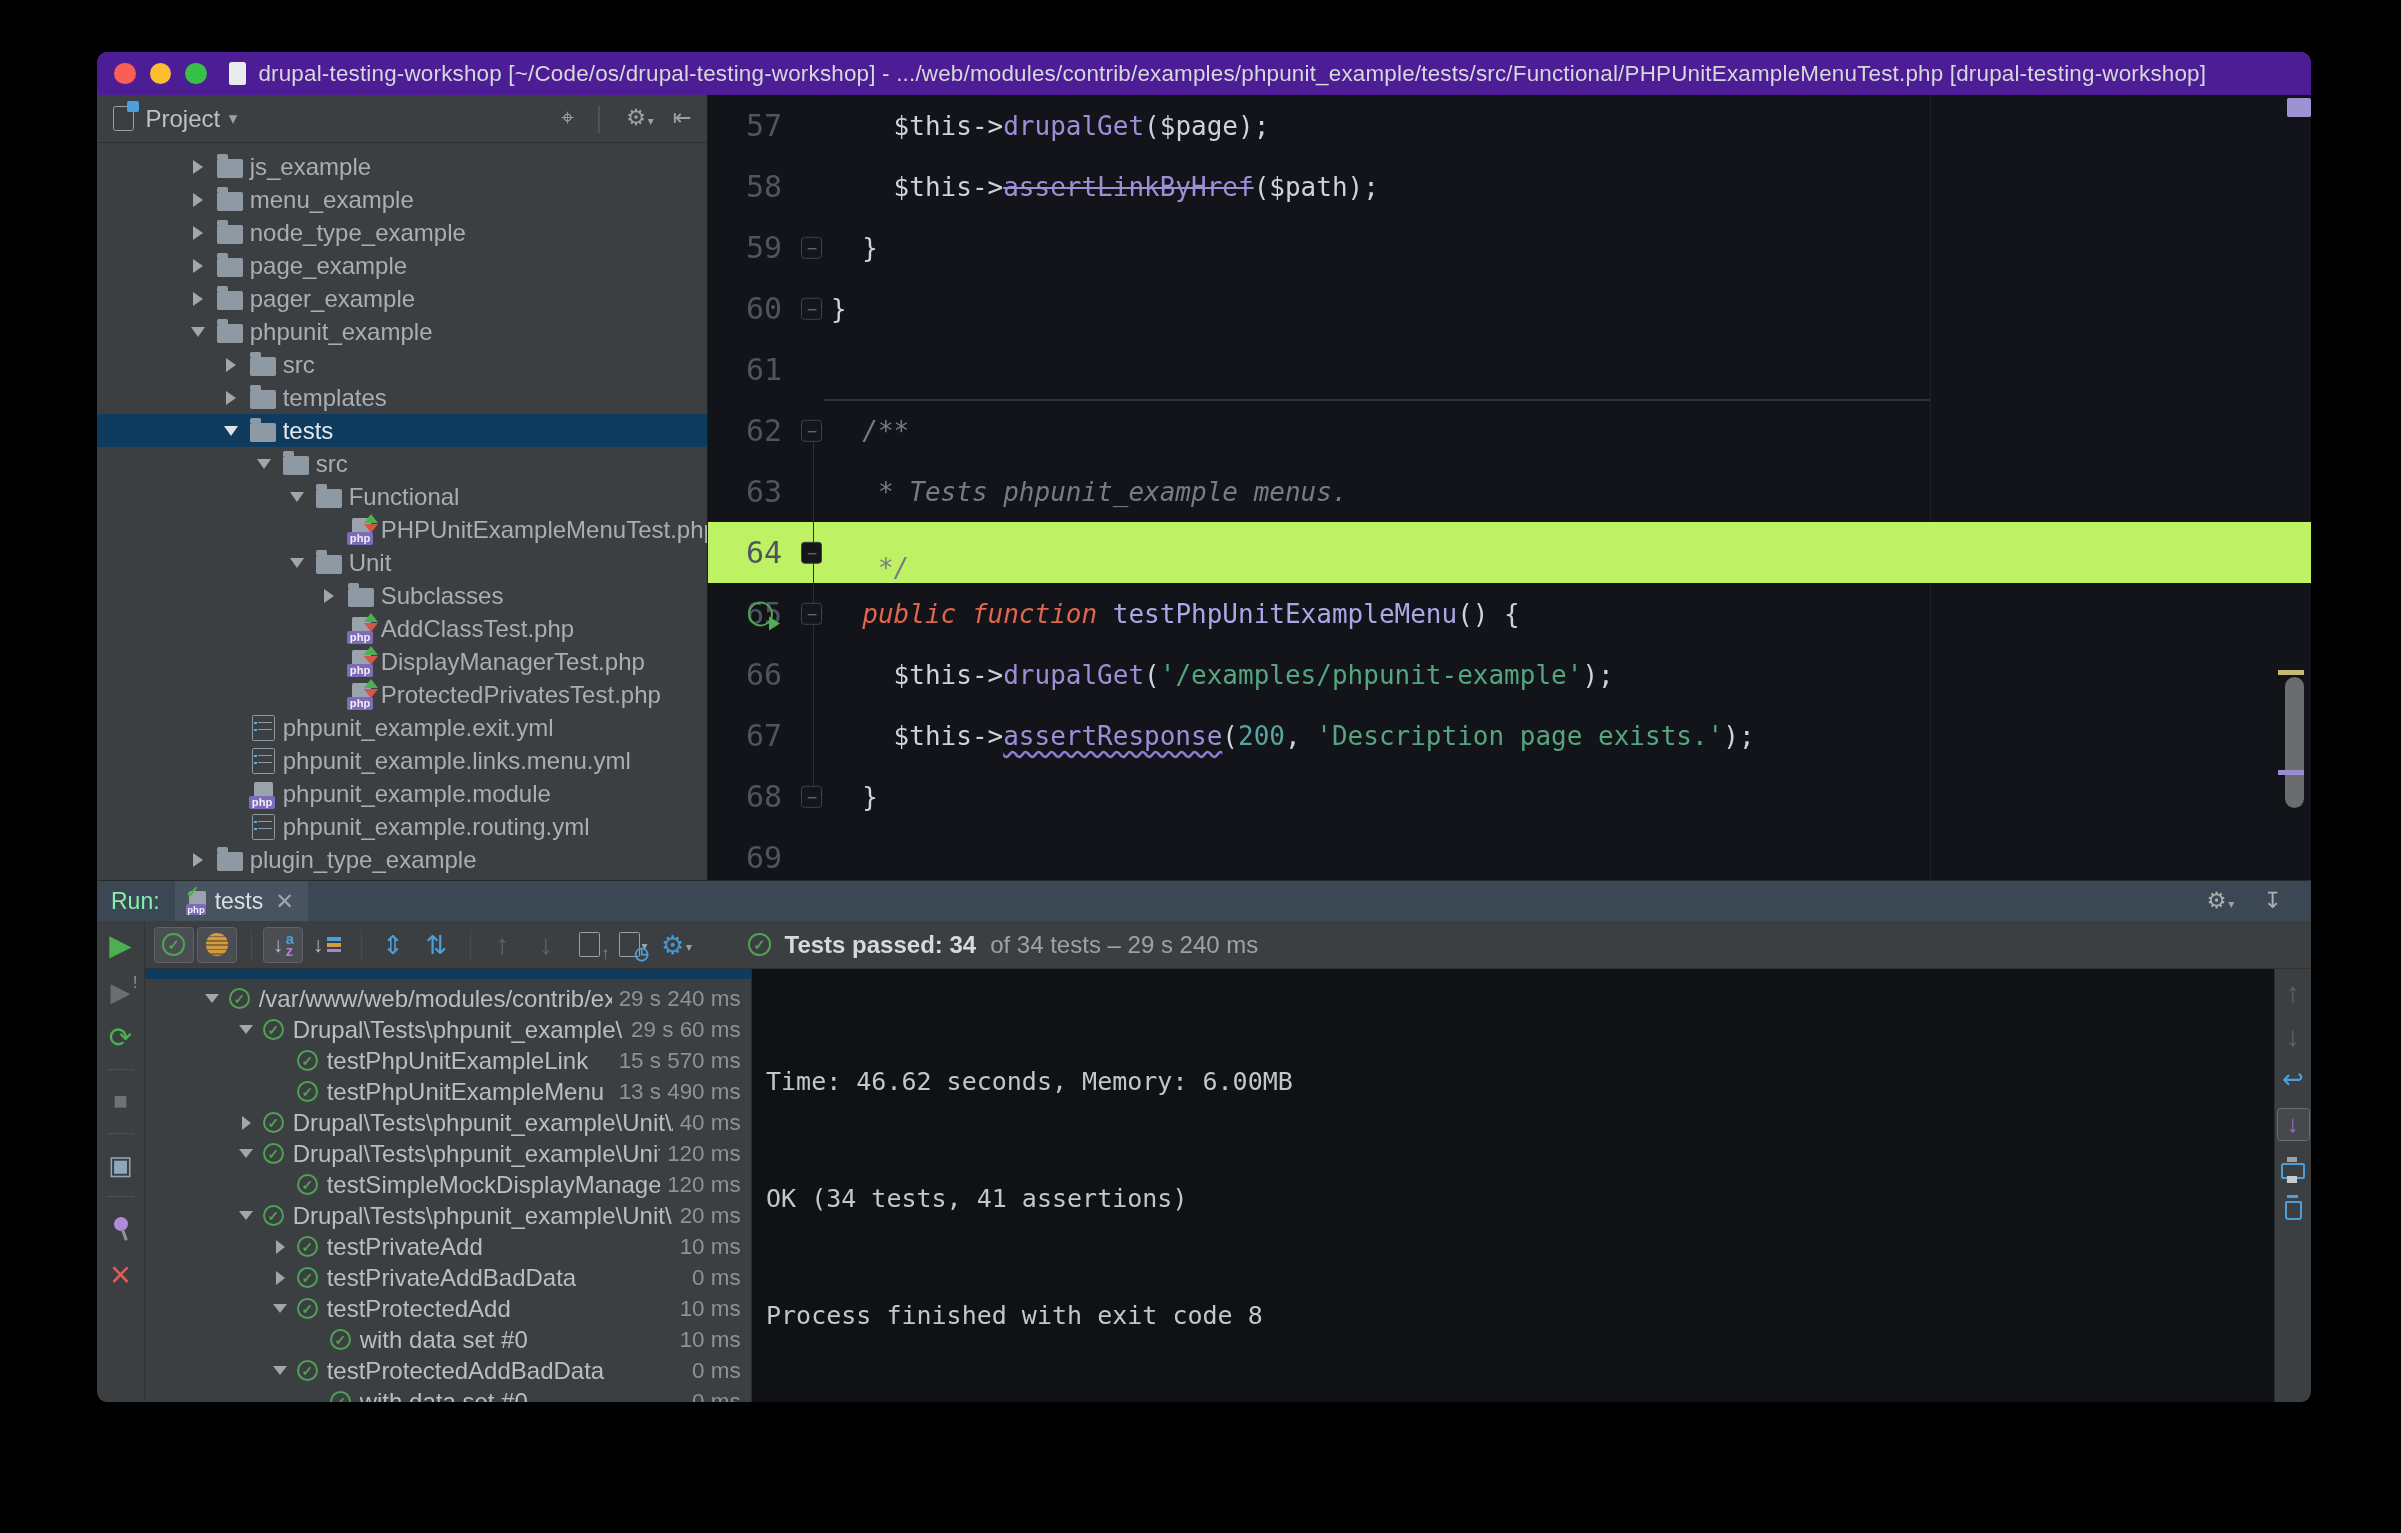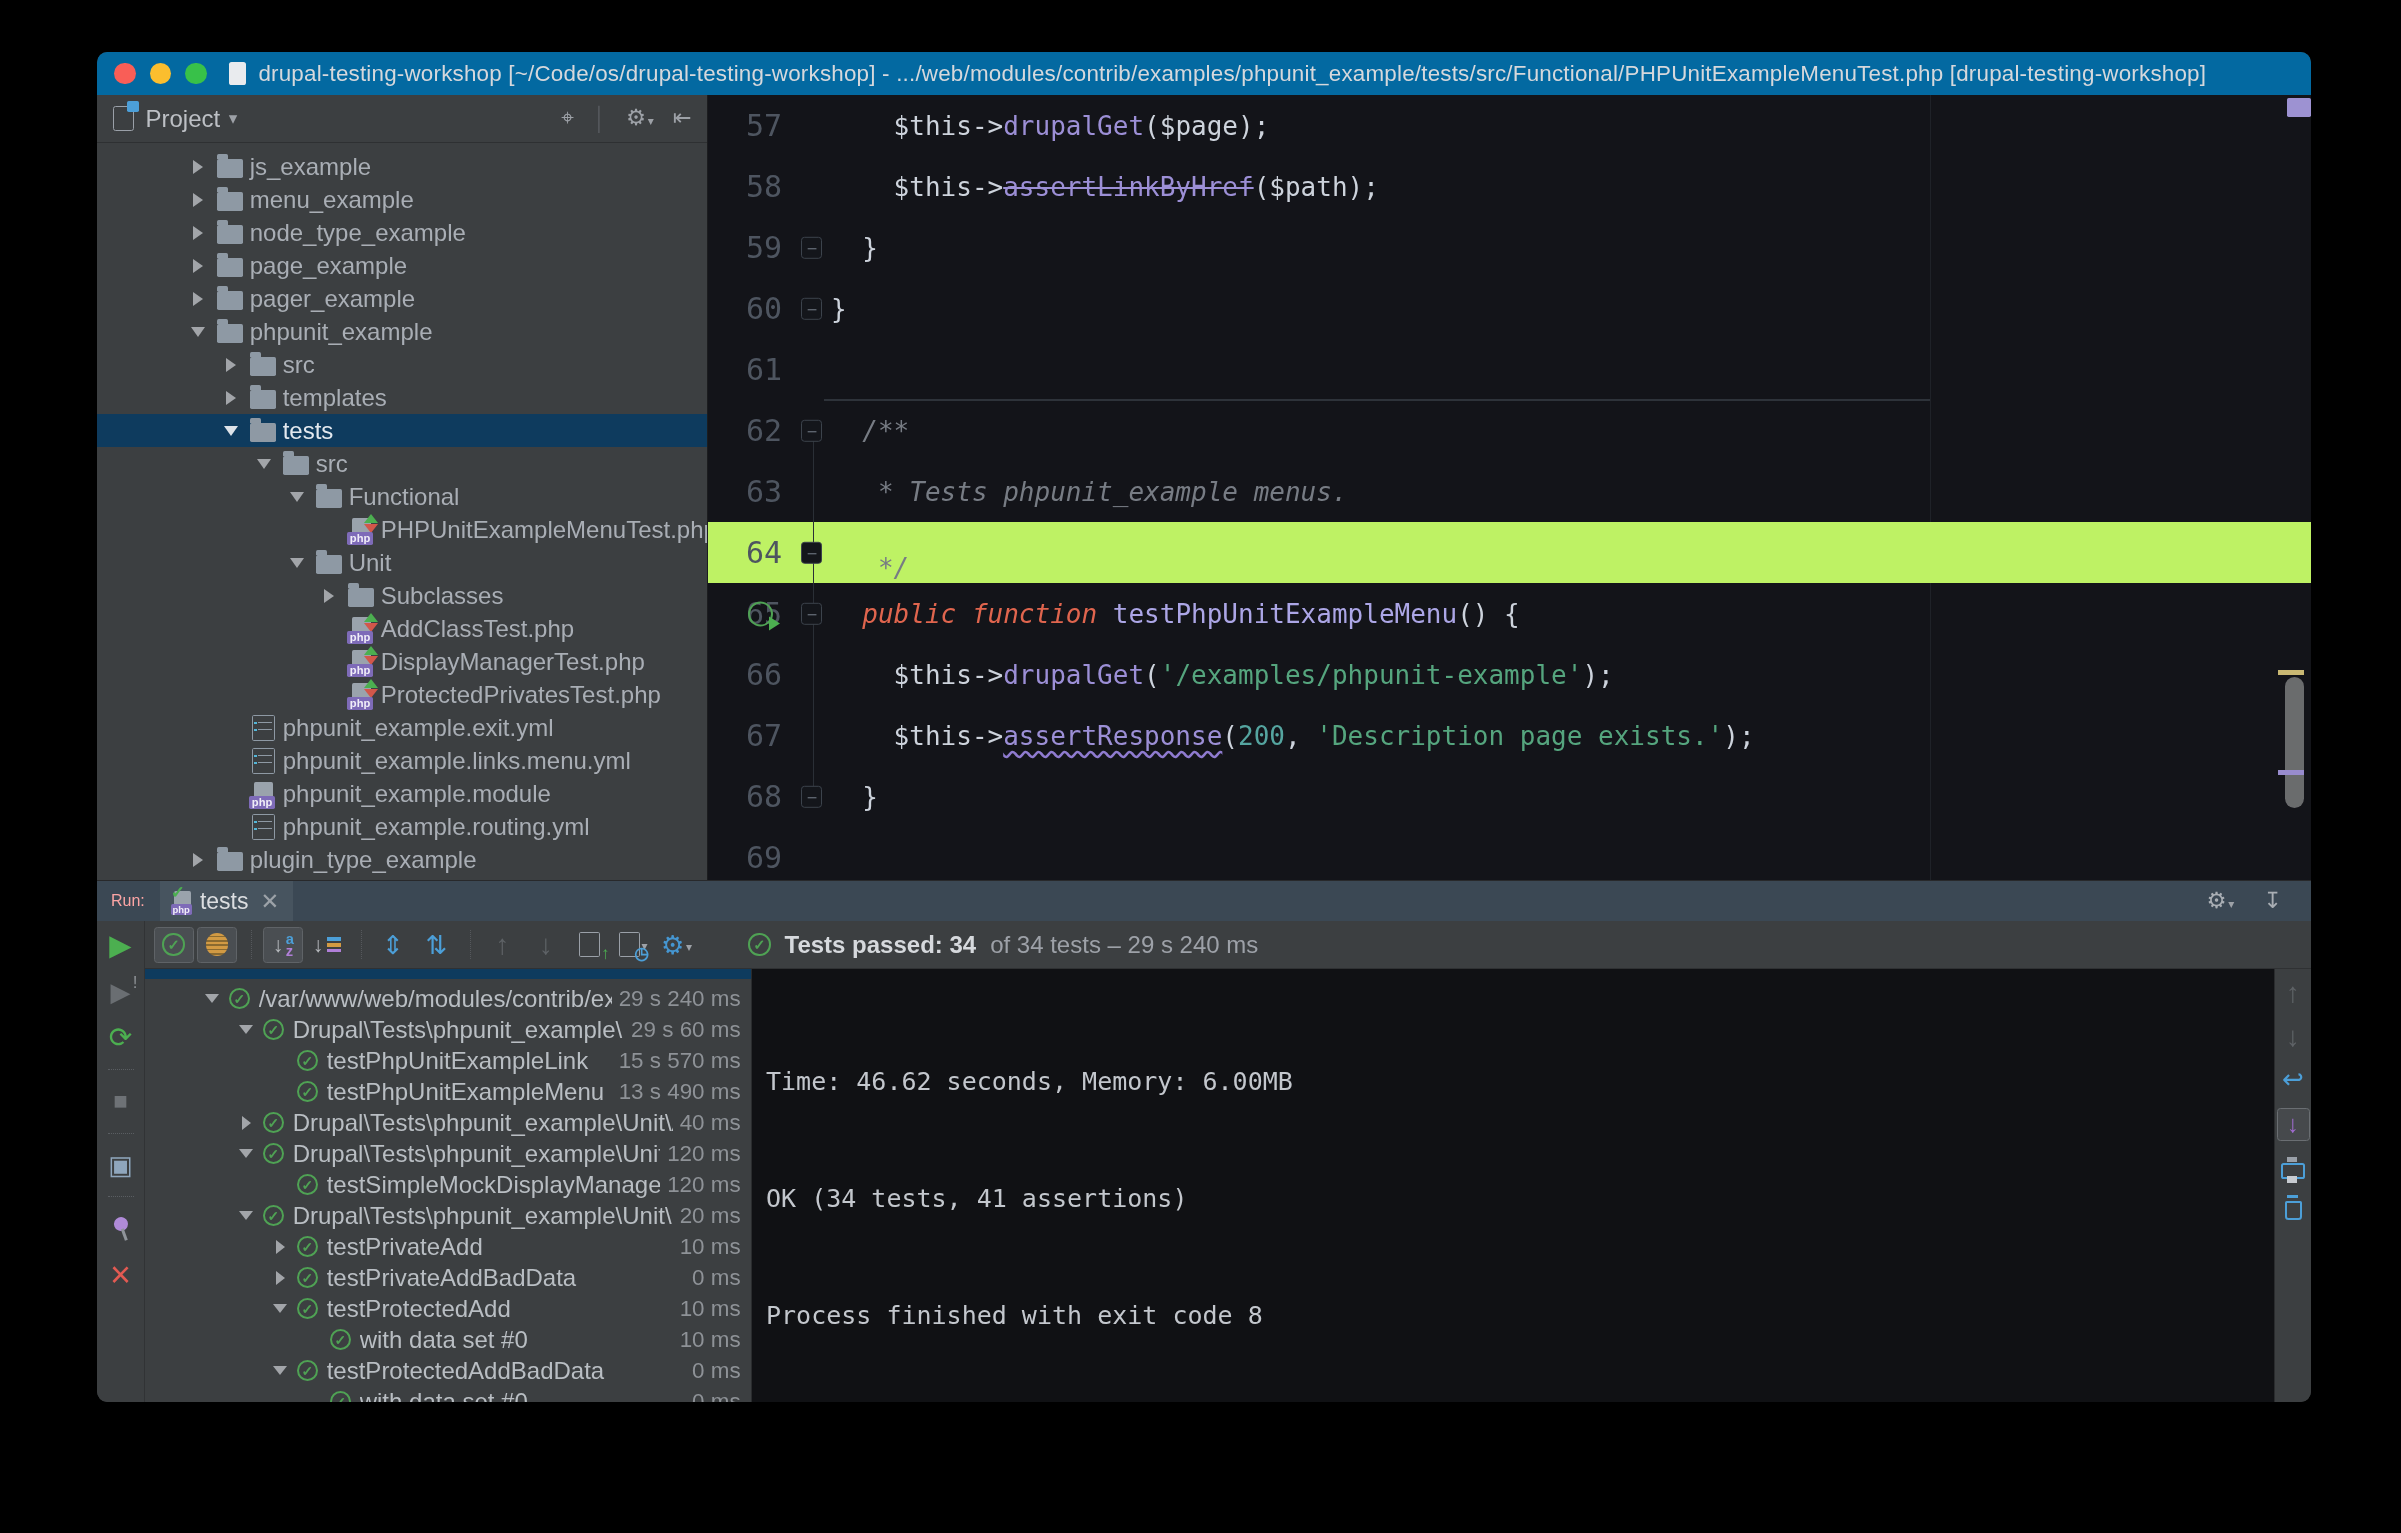--- a/index.html
+++ b/index.html
@@ -1,20 +1,20 @@
 <!DOCTYPE html>
 <html style="font-size:14px"><head>
 <meta charset="utf-8">
 <style>
   html,body{margin:0;padding:0;background:#000;}
   body{width:2401px;height:1534px;position:relative;font-family:"Liberation Sans",sans-serif;overflow:hidden;}
   .window{position:absolute;left:97px;top:52px;width:2214px;height:1350px;background:#3C3F41;border-radius:10.4px;overflow:hidden;display:flex;flex-direction:column;box-shadow:0 26px 69px rgba(0,0,0,.7);}
 
   
-  .titlebar{height:43px;flex:none;background:#0369a1;display:flex;align-items:center;padding:0 17px;}
+  .titlebar{height:43px;flex:none;background:#4c1d95;display:flex;align-items:center;padding:0 17px;}
   .tl{width:21.6px;height:21.6px;border-radius:50%;margin-right:14px;flex:none;}
   .tl.red{background:#F95E57}.tl.yellow{background:#FBBE2E}.tl.green{background:#38C149}
   .doc-ic{width:17px;height:23px;background:#E9EBEE;border-radius:2.6px;margin:0 12px 0 8.6px;flex:none;}
   .wtitle{font-size:22.4px;color:#D6D8DC;white-space:nowrap;overflow:hidden;letter-spacing:0.2px;}
 
   
   .content{display:flex;flex:none;height:785px;min-height:0;}
 
   
   .proj{width:610px;flex:none;background:#3C3F41;border-right:0.9px solid #1C1D1F;display:flex;flex-direction:column;}
@@ -68,21 +68,21 @@
   .tk-num{color:#55A5A0}
   .tk-cmt{color:#777C84;font-style:italic;}
   .esq{position:absolute;left:1579px;top:2.6px;width:24px;height:19px;background:#9D92D2;border-radius:1.7px;}
   .ethumb{position:absolute;left:1577px;top:582px;width:19px;height:131px;background:#7A7B7D;border-radius:9.5px;opacity:.85;}
   .etick-y{position:absolute;left:1570px;top:575px;width:26px;height:5.2px;background:#C9B873;}
   .etick-p{position:absolute;left:1570px;top:675px;width:26px;height:5.2px;background:#988CCE;}
 
   
   .runp{flex:1;display:flex;flex-direction:column;border-top:0.9px solid #28292B;min-height:0;}
   .run-h{height:40px;flex:none;background:#3B4854;display:flex;align-items:center;padding-left:14px;}
-  .run-lbl{font-size:16px;color:#fca5a5;}
+  .run-lbl{font-size:23px;color:#86efac;}
   .rtab{height:40px;margin-left:15.5px;background:#47545F;display:flex;align-items:center;padding:0 14px;gap:8.6px;}
   .rtab-lbl{font-size:23px;color:#DCDEE1;}
   .rtab-x{font-size:22.4px;color:#9CA2A8;margin-left:3.5px;}
   .tab-ic{width:17px;height:21px;background:#9AA3AC;border-radius:1.7px;position:relative;}
   .tab-ic .badge{font-size:9.5px;line-height:11.2px;left:-3.5px;bottom:-3.5px;padding:0 1.7px;}
   .tab-chk{position:absolute;top:-8.6px;left:-3.5px;color:#4CAF50;font-size:17px;font-weight:bold;}
   .run-hic{color:#A9AEB4;font-size:22.4px;margin-right:29px;line-height:1;}
 
   .run-body{flex:1;display:flex;min-height:0;}
   .lstrip{width:47px;flex:none;background:#3C3F41;border-right:0.9px solid #313335;display:flex;flex-direction:column;align-items:center;padding-top:7px;gap:11.2px;}

